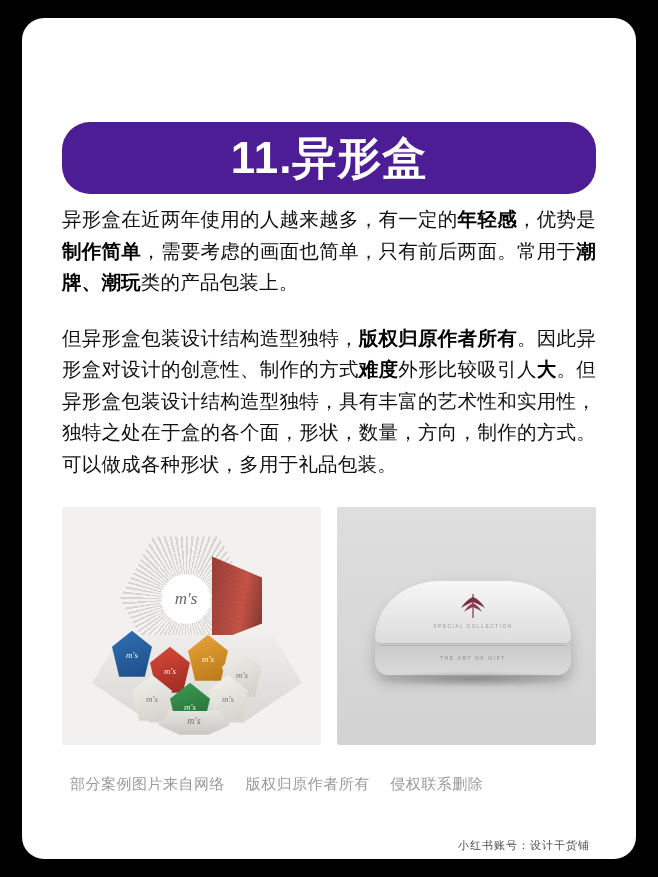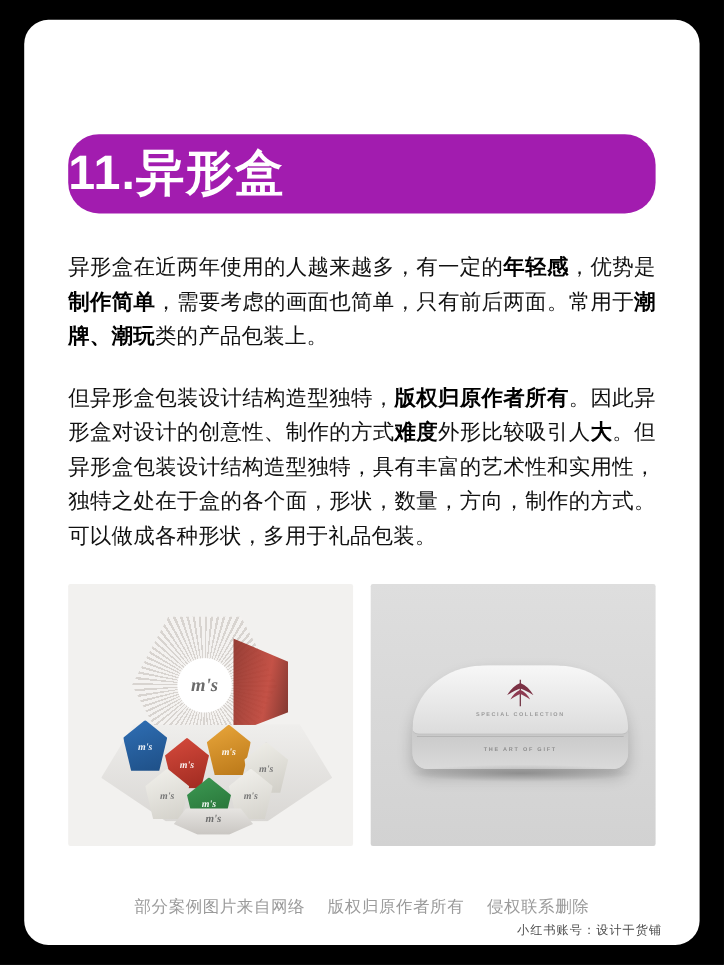--- a/index.html
+++ b/index.html
@@ -26,54 +26,53 @@
     width: 100%;
     height: 100%;
     background: #ffffff;
     border-radius: 22px;
     box-sizing: border-box;
     padding: 28px 40px 0 40px;
     overflow: hidden;
   }
   .title-banner {
     margin-top: 76px;
-    background: #a21caf;
+    background: #4c1d95;
     border-radius: 28px;
     height: 72px;
     display: flex;
     align-items: center;
-    justify-content: flex-start;
+    justify-content: center;
   }
   .title-banner .title-text {
     color: #ffffff;
     font-size: 44px;
     font-weight: bold;
     letter-spacing: 1px;
     line-height: 1;
   }
   .para {
-    margin-top: 34px;
+    margin-top: 10px;
     font-size: 19.5px;
     line-height: 1.62;
     color: #111111;
     text-align: justify;
     letter-spacing: 0.2px;
   }
   .para.second {
     margin-top: 24px;
   }
   .para b {
     font-weight: bold;
     color: #000000;
   }
   .images {
     margin-top: 26px;
     display: flex;
     gap: 16px;
-    font-weight: bold;
   }
   .img-box {
     width: 270px;
     height: 238px;
     border-radius: 2px;
     position: relative;
     overflow: hidden;
   }
   
   .img-left {
@@ -223,30 +222,29 @@
   }
   .tin-shadow {
     position: absolute;
     left: 34px;
     top: 164px;
     width: 206px;
     height: 16px;
     background: radial-gradient(ellipse at center, rgba(0,0,0,0.22), rgba(0,0,0,0) 70%);
   }
   .footer {
-    margin-top: 46px;
-    text-align: center;
+    margin-top: 30px;
     font-size: 15px;
     color: #9b9b9b;
     letter-spacing: 0.5px;
   }
   .footer span { margin: 0 8px; }
   .watermark {
     position: absolute;
-    right: 34px;
+    right: 46px;
     bottom: 6px;
     font-size: 11px;
     color: #2a2a2a;
     letter-spacing: 1px;
     opacity: 0.85;
   }
 </style>
 </head>
 <body>
 

